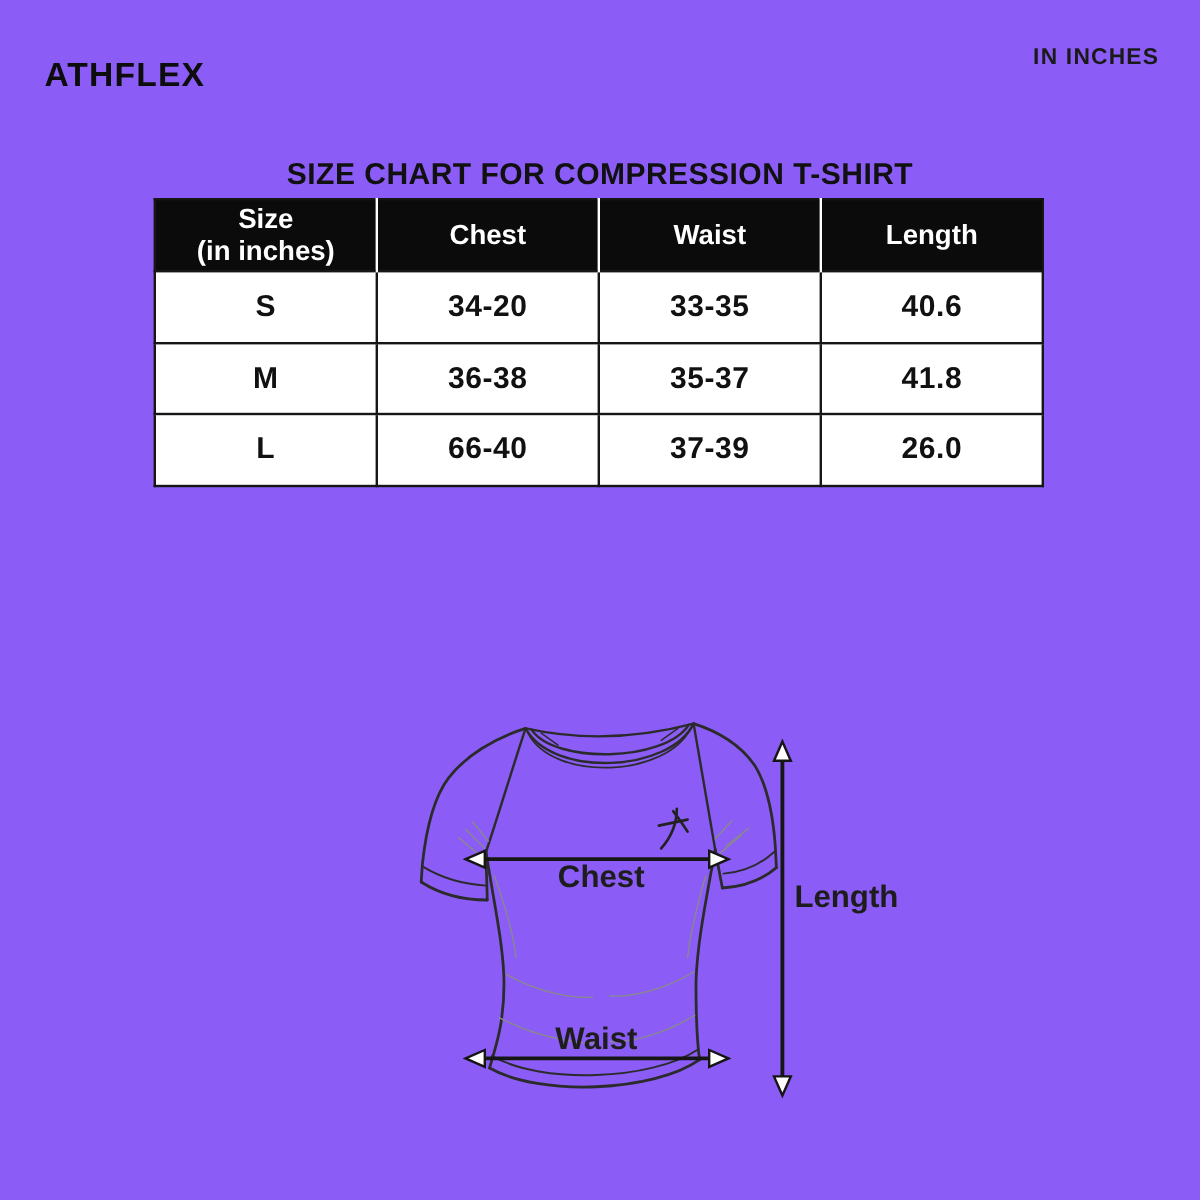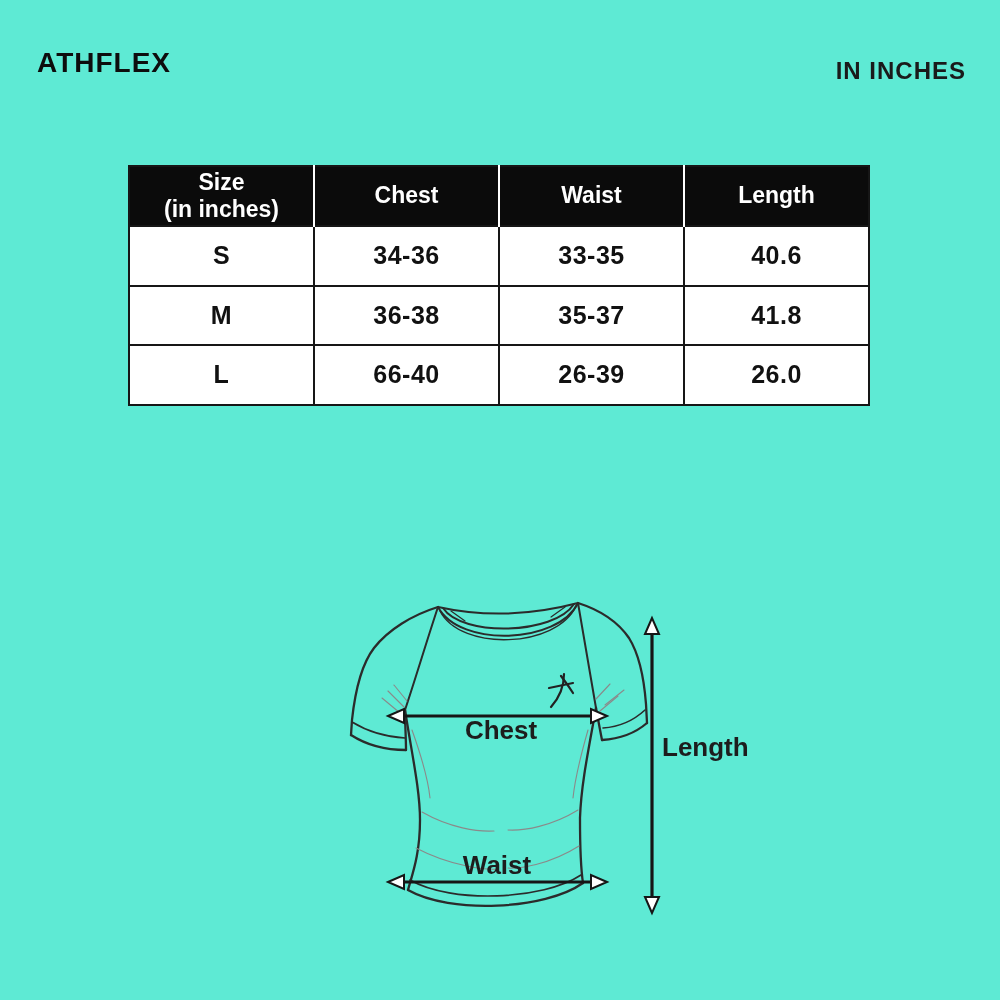--- a/index.html
+++ b/index.html
@@ -2,35 +2,35 @@
 <html><head>
 <meta charset="utf-8">
 <style>
   * { margin: 0; padding: 0; box-sizing: border-box; }
   html, body { background: #ffffff; }
   body { font-family: "Liberation Sans", sans-serif; color: #161616; }
   .page {
     position: relative;
     width: 1000px;
     height: 1000px;
-    background: #5eead4;
+    background: #8b5cf6;
     overflow: hidden;
   }
   .brand {
     position: absolute;
     left: 37px; top: 47px;
     font-size: 28px;
     font-weight: 900;
     letter-spacing: 1px;
     color: #0d0d0d;
   }
   .units {
     position: absolute;
-    right: 34px; top: 57px;
-    font-size: 24px;
+    right: 34px; top: 37px;
+    font-size: 19px;
     font-weight: 700;
     letter-spacing: 1px;
     color: #1a1a1a;
   }
   .title {
     position: absolute;
     left: 0; top: 131px;
     width: 100%;
     text-align: center;
     font-size: 25px;
@@ -87,50 +87,51 @@
   .m-label.waist { left: 167px; top: 270px; transform: translateX(-50%); }
   .m-label.length { left: 332px; top: 152px; }
 </style>
 </head>
 <body>
 
 <div class="page">
 
   <div class="brand">ATHFLEX</div>
   <div class="units">IN INCHES</div>
+  <div class="title">SIZE CHART FOR COMPRESSION T-SHIRT</div>
 
   <table class="size-table">
     <thead>
       <tr>
         <th>
           <span>Size</span>
           <span>(in inches)</span>
         </th>
         <th>Chest</th>
         <th>Waist</th>
         <th>Length</th>
       </tr>
     </thead>
     <tbody>
       <tr>
         <td>S</td>
-        <td>34-36</td>
+        <td>34-20</td>
         <td>33-35</td>
         <td>40.6</td>
       </tr>
       <tr>
         <td>M</td>
         <td>36-38</td>
         <td>35-37</td>
         <td>41.8</td>
       </tr>
       <tr>
         <td>L</td>
         <td>66-40</td>
-        <td>26-39</td>
+        <td>37-39</td>
         <td>26.0</td>
       </tr>
     </tbody>
   </table>
 
   <div class="diagram">
     <svg width="430" height="380" viewBox="0 0 430 380">
       <g fill="none" stroke="#2b2b2b" stroke-width="2.3" stroke-linecap="round" stroke-linejoin="round">
 
         <g stroke-width="2">

